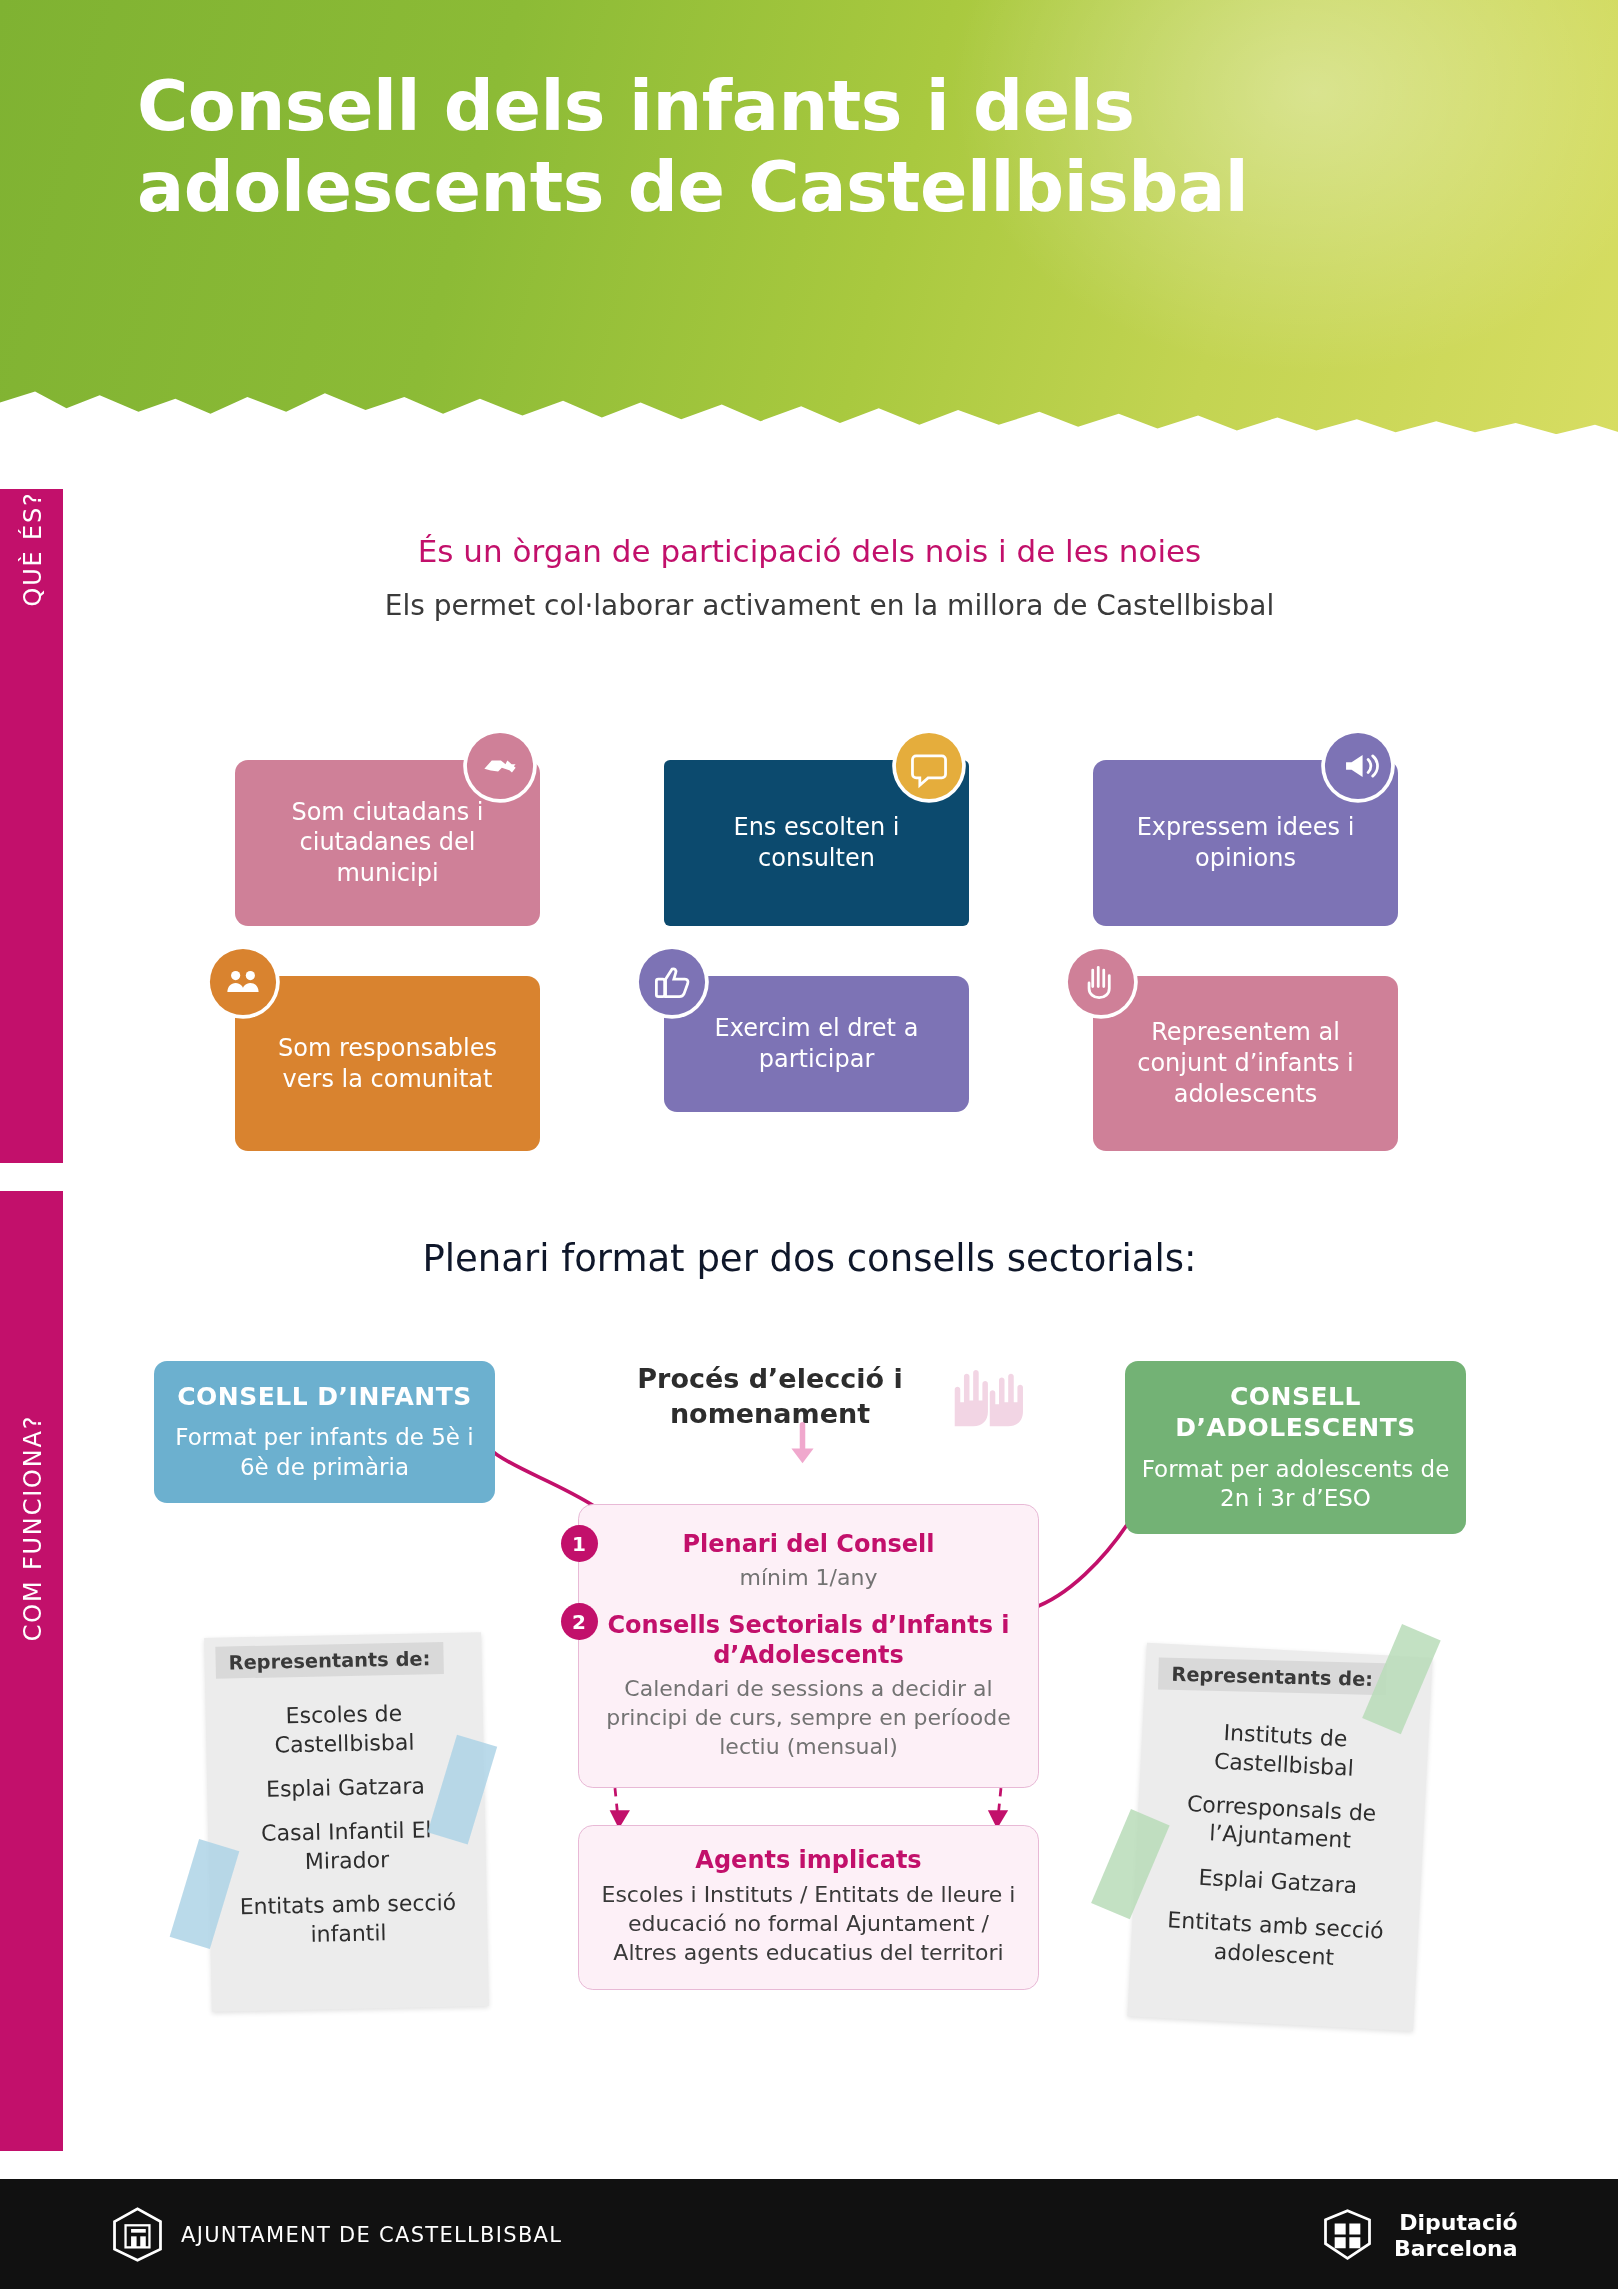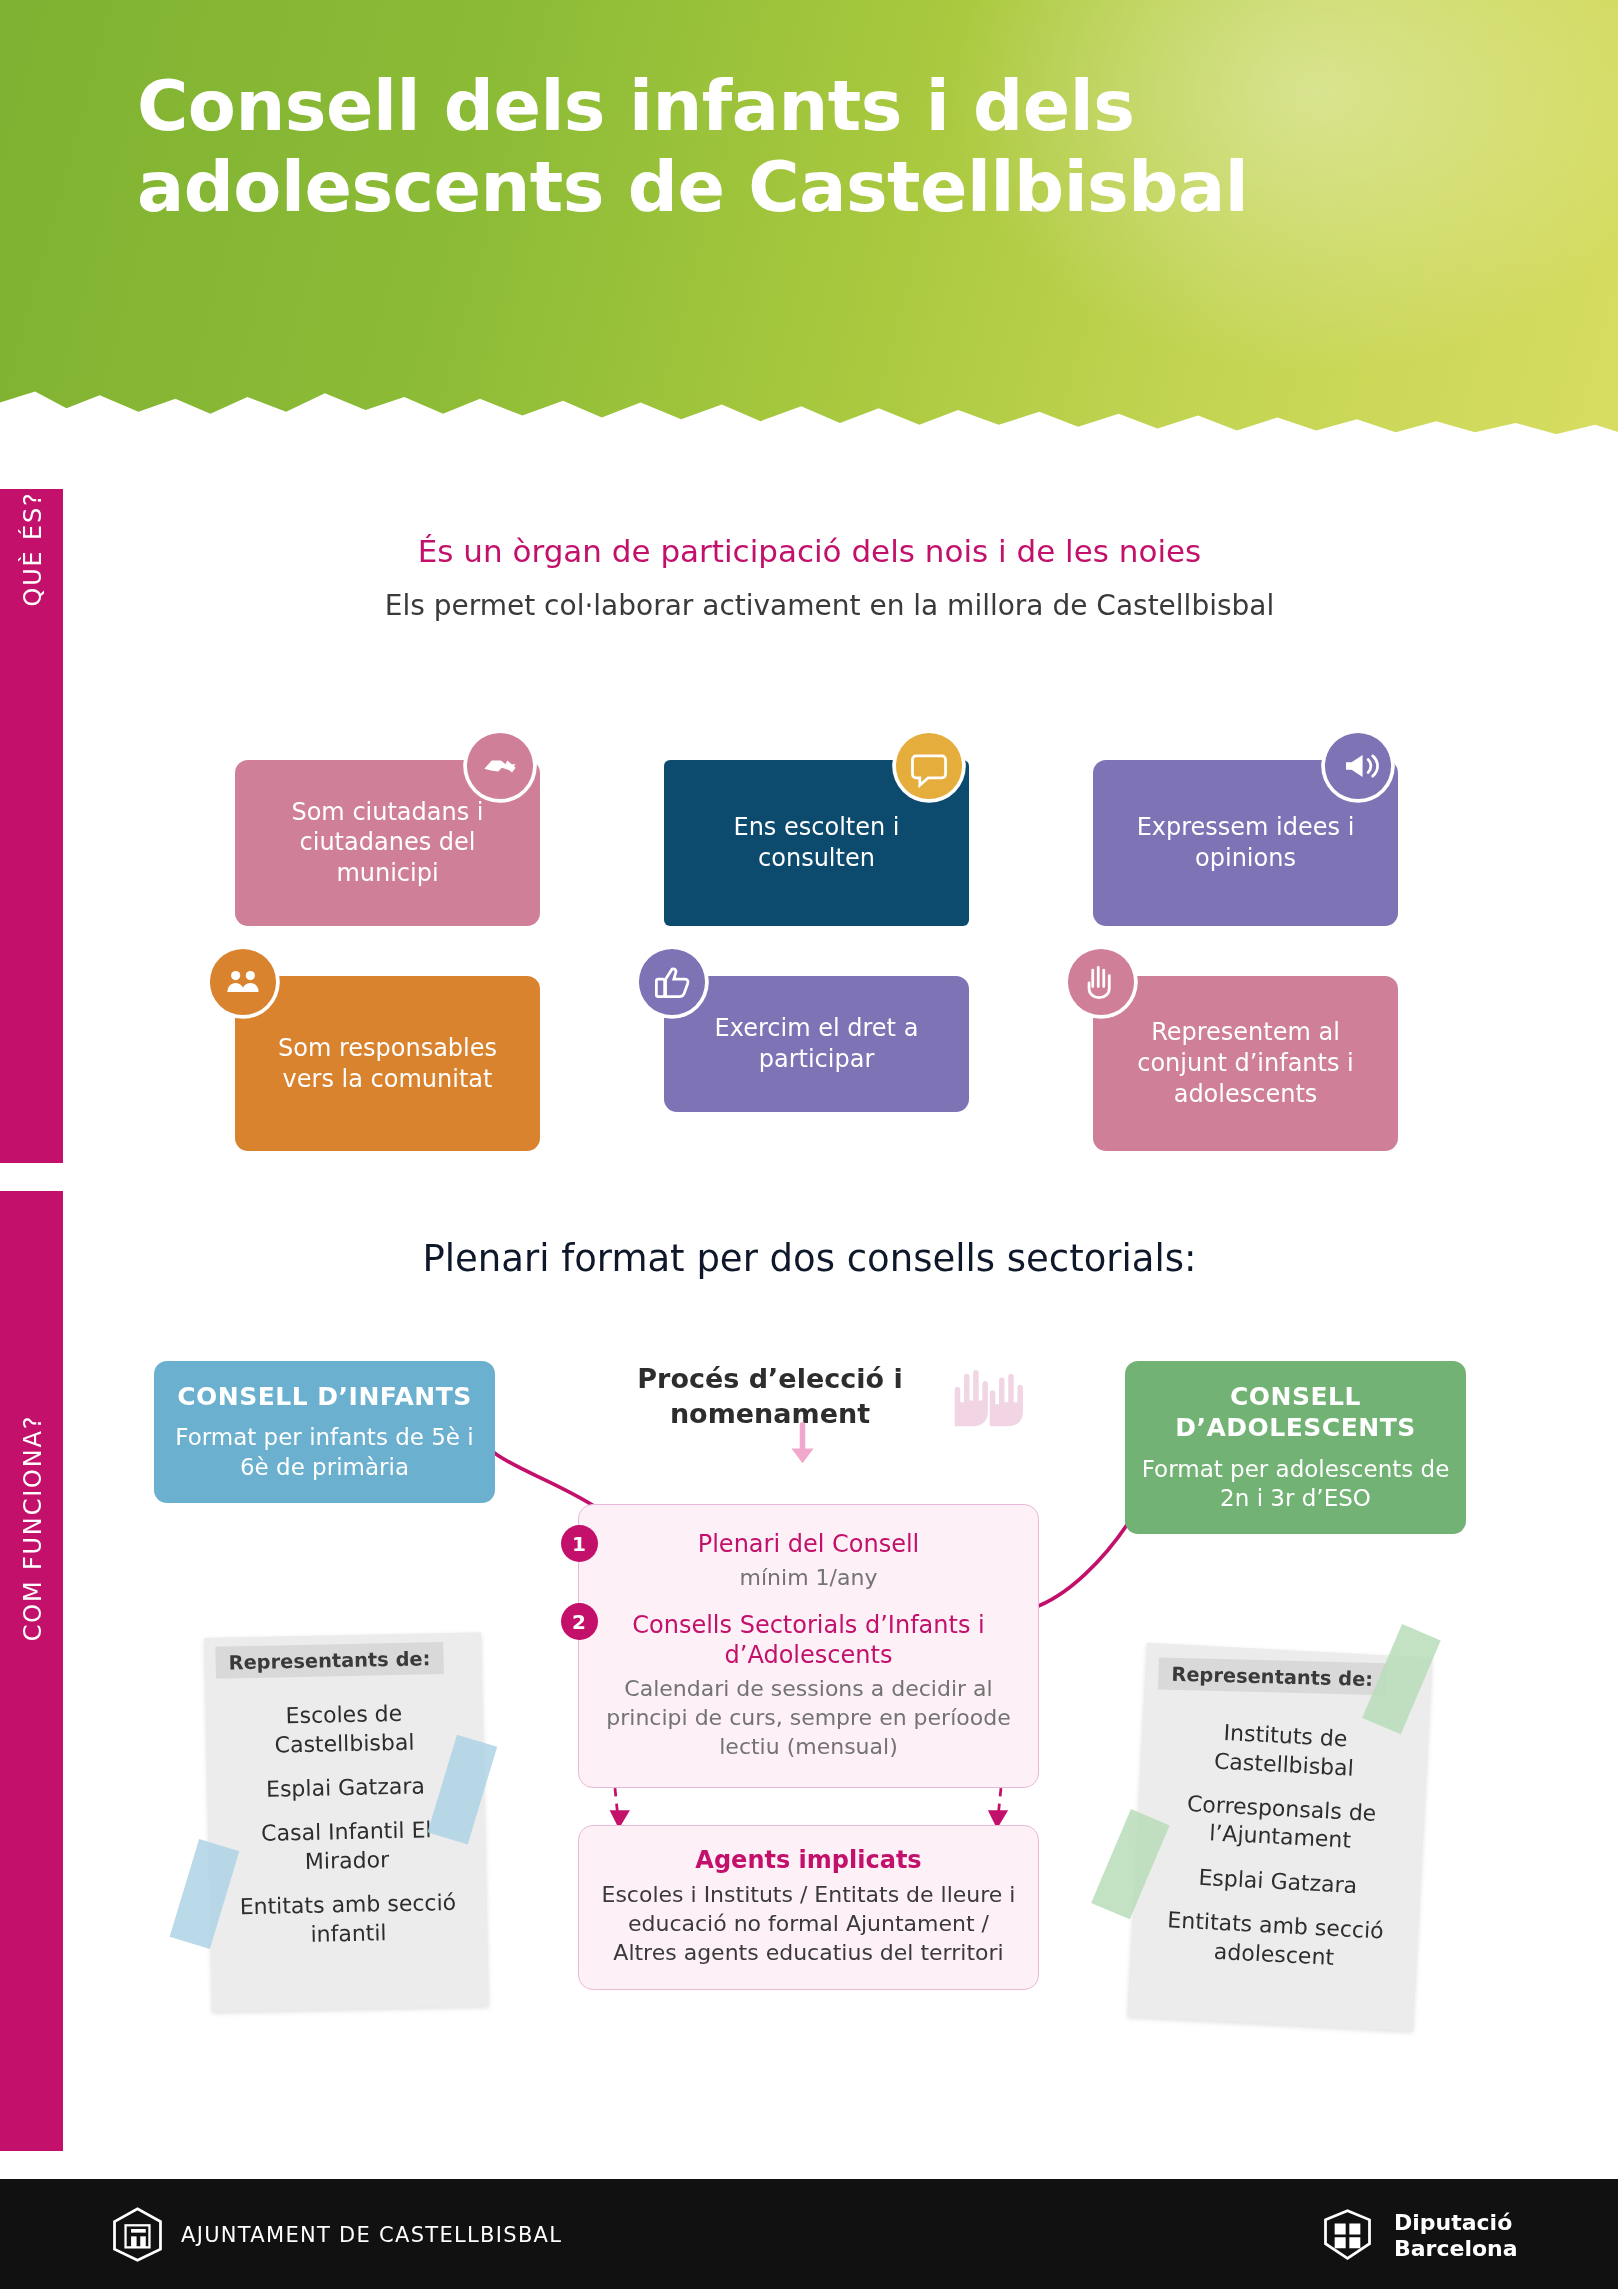--- a/index.html
+++ b/index.html
@@ -85,21 +85,21 @@
     position:absolute;left:609px;top:23px;width:314px;text-align:center;
     font-size:27px;font-weight:bold;color:#2d2d2d;line-height:1.3;
   }
   .hands{position:absolute;left:932px;top:9.2px;}
 
   .plenari{
     position:absolute;left:574px;top:166px;width:461px;
     background:#fdf0f7;border:1.8px solid #e8b9d6;border-radius:14.8px;
     padding:24px 22px 26px 22px;box-sizing:border-box;text-align:center;
   }
-  .plenari .h{font-size:24px;font-weight:normal;color:#c2106b;line-height:1.25;}
+  .plenari .h{font-size:24px;font-weight:bold;color:#c2106b;line-height:1.25;}
   .plenari .p{font-size:22px;color:#737373;line-height:1.32;margin-top:3.7px;}
   .num{
     position:absolute;width:37px;height:37px;border-radius:50%;
     background:#c2106b;color:#fff;font-size:20px;font-weight:bold;
     display:flex;align-items:center;justify-content:center;
   }
   .agents{
     position:absolute;left:574px;top:487px;width:461px;
     background:#fdf0f7;border:1.8px solid #e8b9d6;border-radius:14.8px;
     padding:20px 22px 22px 22px;box-sizing:border-box;text-align:center;
@@ -123,21 +123,21 @@
   .tape{position:absolute;opacity:.85;}
 
   
   .footer{
     position:absolute;left:0;bottom:0;width:1619px;height:111px;background:#111111;
   }
   .footer .ajlabel{
     position:absolute;left:181px;top:44px;color:#fff;font-size:21px;letter-spacing:1.3px;
   }
   .footer .dip{
-    position:absolute;left:1394px;top:31px;color:#fff;font-size:22px;font-weight:bold;line-height:1.2;
+    position:absolute;left:1394px;top:31px;color:#fff;font-size:22px;font-weight:bold;line-height:1.2;text-align:right;
   }
 </style>
 </head>
 <body>
 
 <div class="header">
   <div class="glow"></div>
   <h1>Consell dels infants i dels adolescents de Castellbisbal</h1>
   <svg class="torn" viewBox="0 0 1754 70" preserveAspectRatio="none">
     <path d="M0,34 L38,22 L72,40 L108,26 L150,44 L190,30 L228,46 L268,28 L310,44 L352,24 L396,42 L438,28 L480,46 L520,30 L566,48 L610,32 L652,50 L694,34 L738,52 L782,36 L824,54 L868,38 L910,56 L952,40 L996,58 L1038,42 L1082,58 L1126,44 L1168,60 L1212,46 L1254,62 L1298,48 L1340,64 L1384,50 L1426,64 L1470,52 L1512,66 L1556,54 L1598,66 L1642,56 L1686,68 L1728,58 L1754,66 L1754,70 L0,70 Z" fill="#ffffff"></path>

